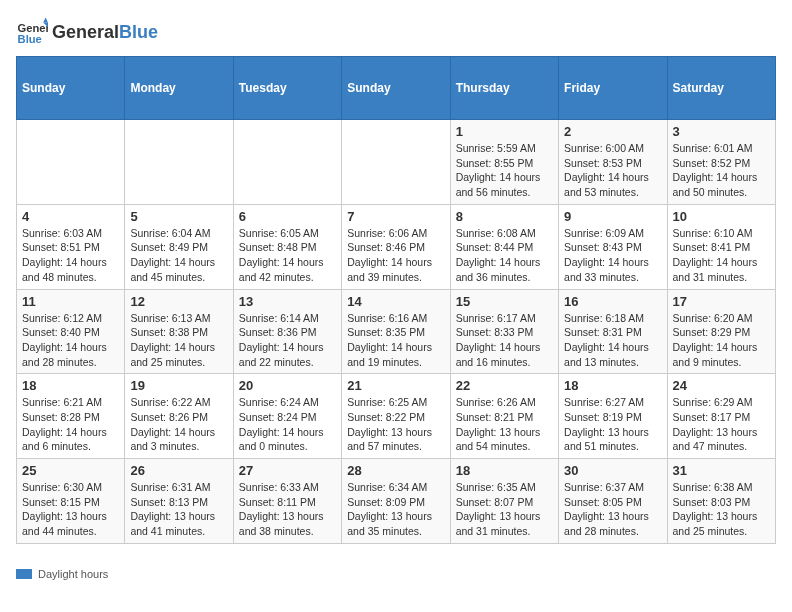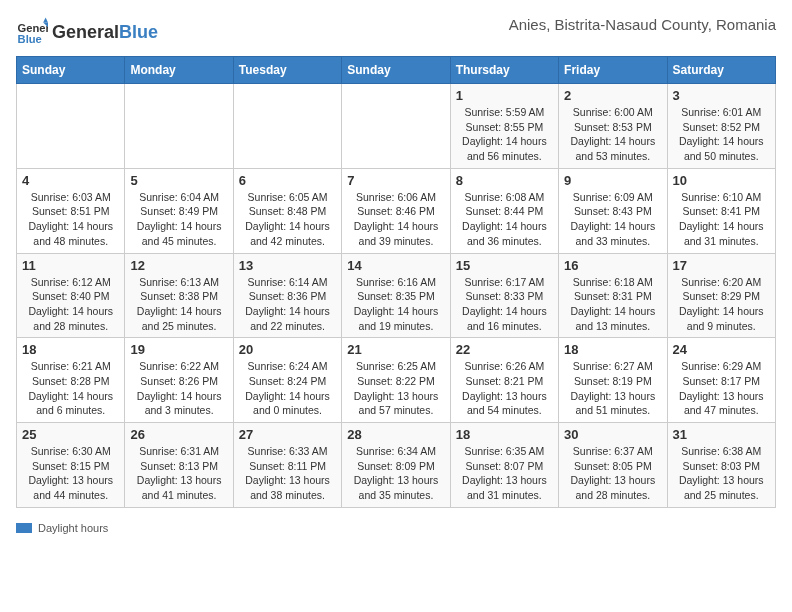--- a/index.html
+++ b/index.html
@@ -39,21 +39,21 @@
     }
     table {
       width: 100%;
       border-collapse: collapse;
       font-size: 11px;
     }
     thead tr th {
       background-color: #3a7fc1;
       color: #fff;
       text-align: left;
-      padding: 6px 5px;
+      padding: 24px 5px;
       font-size: 12px;
       border: 1px solid #2d6aaa;
     }
     tbody tr td {
       border: 1px solid #ccc;
       vertical-align: top;
       padding: 4px 5px;
       width: calc(100% / 7);
       min-height: 80px;
       background: #fff;
@@ -64,27 +64,26 @@
     .day-number {
       font-size: 13px;
       font-weight: bold;
       color: #333;
       margin-bottom: 2px;
     }
     .day-detail {
       color: #333;
       font-size: 10.5px;
       line-height: 1.4;
-      text-align: center;
     }
     .empty-cell {
       background: #fff !important;
     }
     .footer-note {
-      margin-top: 14px;
+      margin-top: 24px;
       font-size: 11px;
       color: #555;
       display: flex;
       align-items: center;
       gap: 6px;
     }
     .legend-box {
       width: 16px;
       height: 10px;
       background: #3a7fc1;
@@ -103,21 +102,20 @@
       <polygon points="34,8 40,14 40,8" fill="#3a7fc1"></polygon>
     </svg>
     <div>
       <div style="display:flex; gap:0;">
         <span style="font-size:18px;font-weight:bold;color:#333;">General</span>
           <span style="font-size:18px;font-weight:bold;color:#3a7fc1;">Blue</span>
       </div>
     </div>
   </div>
   <div class="title-block">
-    <div class="subtitle">Anies, Bistrita-Nasaud County, Romania</div>
   </div>
 </div>
 
 <table>
   <thead>
     <tr>
     <th>Sunday</th>
         <th>Monday</th>
         <th>Tuesday</th>
         <th>Sunday</th>

